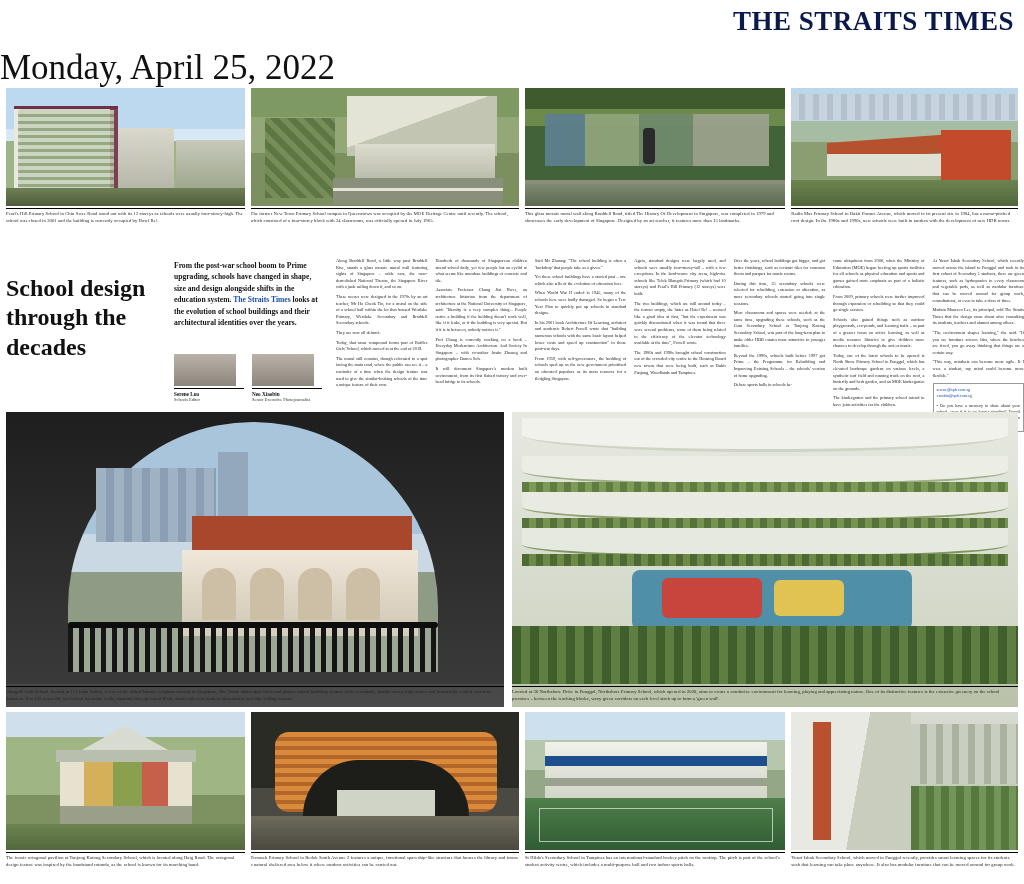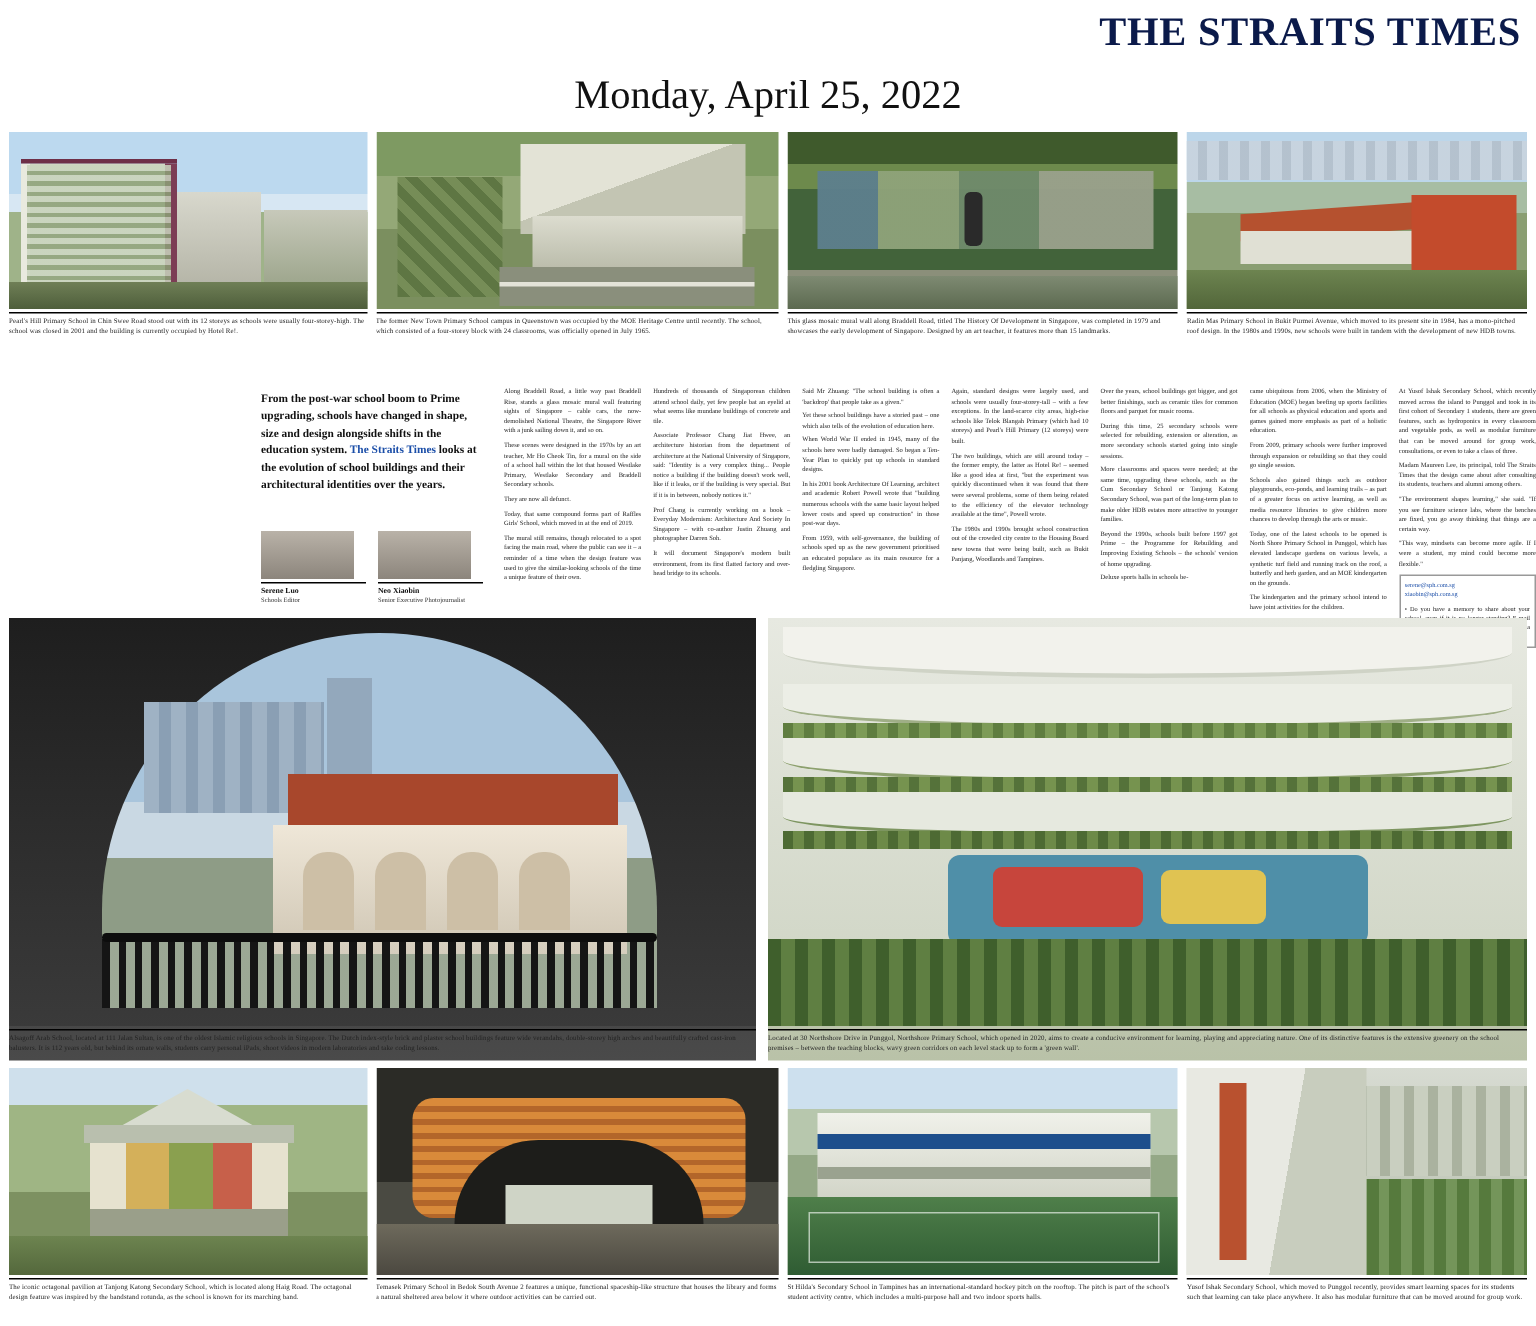--- a/index.html
+++ b/index.html
@@ -16,22 +16,21 @@
   .masthead {
     position:absolute; top:6px; right:10px;
     font-family:"Liberation Serif", serif;
     font-weight:bold;
     font-size:27px;
     letter-spacing:0.5px;
     color:#0b1a4a;
   }
   .dateline {
     position:absolute; top:48px; left:0; right:0;
-    text-align:center;
-    font-size:27px;
+    font-size:35px;
     color:#111;
   }
   
   .strip {
     position:absolute; left:6px; top:88px; width:1012px; height:145px;
     display:flex; gap:6px;
   }
   .ph { position:relative; overflow:hidden; }
   .ph.a { width:240px; }
   .ph.b { width:270px; }
@@ -141,20 +140,21 @@
     <div class="pv" style="left:36px;top:66px;width:140px;height:22px;background:#e0e0d4;"></div>
     <div class="pv" style="left:150px;top:42px;width:70px;height:52px;background:#c34b2c;"></div>
     <div class="pv" style="left:0;top:92px;width:228px;height:26px;background:linear-gradient(#6d8450,#52663a);"></div>
     <div class="capline" style="left:0;top:120px;width:228px;"></div>
     <div class="cap" style="left:0;top:123px;width:226px;">Radin Mas Primary School in Bukit Purmei Avenue, which moved to its present site in 1984, has a mono-pitched roof design. In the 1980s and 1990s, new schools were built in tandem with the development of new HDB towns.</div>
   </div>
 </div>
 
 <div class="midrow">
 
+  <h1 class="headline">School design through the decades</h1>
 
   <div class="standfirst">
     <span>From the post-war school boom to Prime upgrading, schools have changed in shape, size and design alongside shifts in the education system. </span><span class="hl">The Straits Times</span><span> looks at the evolution of school buildings and their architectural identities over the years.</span>
   </div>
 
   <div class="bylines">
     <div class="byline">
       <div class="bl-photo"></div>
       <div class="bl-rule"></div>
       <div class="bl-name">Serene Luo</div>

